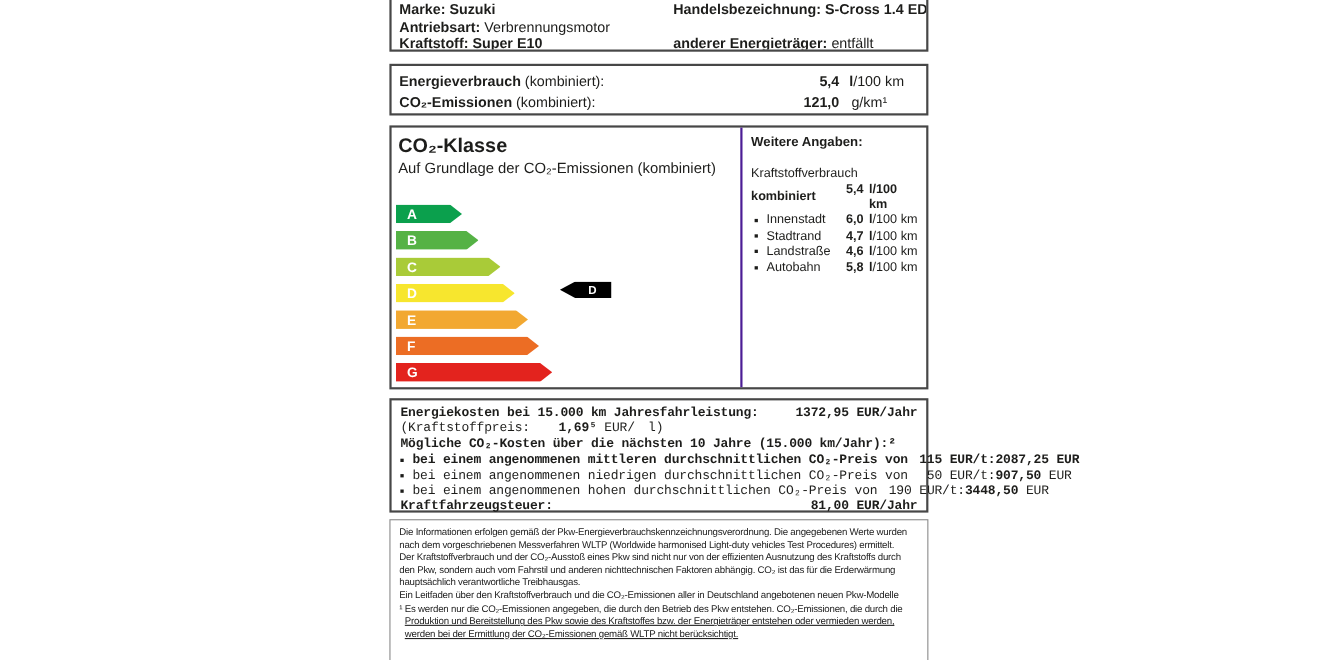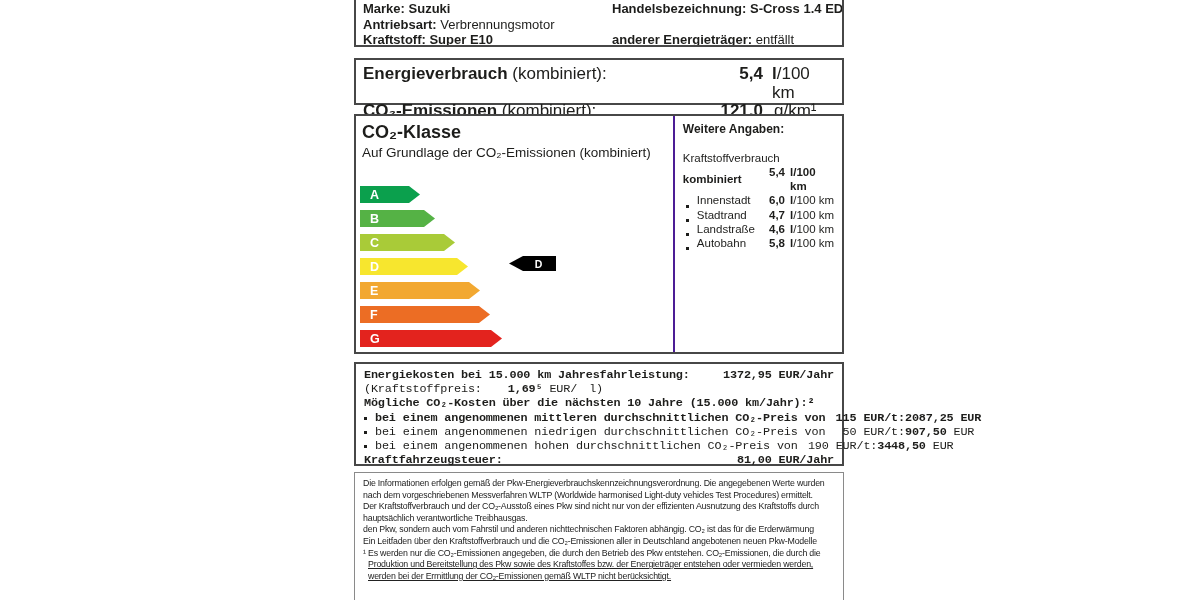--- a/index.html
+++ b/index.html
@@ -14,21 +14,21 @@
   }
   b{font-weight:bold;}
 
   
   #vehicle{top:-14px;height:61px;padding:13px 7px 4px 7px;white-space:nowrap;overflow:hidden;
            font-size:13px;line-height:15.5px;}
   #vehicle .row{position:relative;}
   #vehicle .rcol{position:absolute;left:205px;top:0;white-space:nowrap;padding-left:44px;}
 
   
-  #consumption{top:58px;height:47px;padding:5px 7px;font-size:17px;}
+  #consumption{top:58px;height:47px;padding:5px 7px;font-size:13px;}
   #consumption .crow{display:grid;grid-template-columns:1fr 56px 72px;line-height:18.5px;}
   #consumption .num{text-align:right;font-weight:bold;}
   #consumption .unit{padding-left:9px;}
 
   
   #co2box{top:114px;height:240px;padding:0;display:flex;}
   #co2left{width:322px;padding:5px 0 0 6px;box-sizing:border-box;}
   #co2right{flex:1;border-left:2px solid #4c1d95;padding:6px 7px 0 8px;box-sizing:border-box;
             font-size:11.5px;line-height:14px;}
   .co2-title{font-size:18px;font-weight:bold;margin-top:1px;}
@@ -54,21 +54,21 @@
     display:flex;align-items:center;justify-content:center;padding-left:12px;
     box-sizing:border-box;
   }
   #co2right .wa-title{font-weight:bold;font-size:12px;}
   #co2right .fuel-label{font-weight:normal;margin-top:15px;}
   .wa-row{display:grid;grid-template-columns:1fr 30px 50px;line-height:14.2px;}
   .wa-row .val{text-align:right;font-weight:bold;}
   .wa-row .unit{padding-left:5px;}
   .wa-row.first{font-weight:bold;}
   .wa-row .name{display:flex;align-items:center;}
-  .wa-row.sub .name{padding-left:3px;align-items:flex-end;}
+  .wa-row.sub .name{padding-left:3px;}
   .bullet{width:3px;height:3px;background:#1d1d1b;display:inline-block;margin-right:8px;flex:none;}
 
   
   #costs{top:362px;height:104px;padding:4px 8px;font-size:11.8px;letter-spacing:-0.15px;}
   #costs .line{display:flex;line-height:14.2px;white-space:nowrap;font-family:Liberation Mono, monospace;}
   #costs .right{margin-left:auto;}
   #costs .price{display:inline-block;min-width:24px;text-align:right;margin:0 7px;}
   .gap-l{margin-left:26px;}
   .gap-s{margin-left:12px;}
 
@@ -225,19 +225,19 @@
   <div class="line">
     <b>Kraftfahrzeugsteuer:</b>
     <span class="right"><b>81,00</b>&nbsp;<b>EUR/Jahr</b></span>
   </div>
 </div>
 
 <div class="box" id="fineprint">
   <div class="fline">Die Informationen erfolgen gemäß der Pkw-Energieverbrauchskennzeichnungsverordnung. Die angegebenen Werte wurden</div>
   <div class="fline">nach dem vorgeschriebenen Messverfahren WLTP (Worldwide harmonised Light-duty vehicles Test Procedures) ermittelt.</div>
   <div class="fline">Der Kraftstoffverbrauch und der CO₂-Ausstoß eines Pkw sind nicht nur von der effizienten Ausnutzung des Kraftstoffs durch</div>
+  <div class="fline">den Pkw, sondern auch vom Fahrstil und anderen nichttechnischen Faktoren abhängig. CO₂ ist das für die Erderwärmung</div>
   <div class="fline">hauptsächlich verantwortliche Treibhausgas.</div>
-  <div class="fline">den Pkw, sondern auch vom Fahrstil und anderen nichttechnischen Faktoren abhängig. CO₂ ist das für die Erderwärmung</div>
   <div class="fline">Ein Leitfaden über den Kraftstoffverbrauch und die CO₂-Emissionen aller in Deutschland angebotenen neuen Pkw-Modelle</div>
   <div class="fline">¹ Es werden nur die CO₂-Emissionen angegeben, die durch den Betrieb des Pkw entstehen. CO₂-Emissionen, die durch die</div>
   <div class="fline indent">Produktion und Bereitstellung des Pkw sowie des Kraftstoffes bzw. der Energieträger entstehen oder vermieden werden,</div>
   <div class="fline indent">werden bei der Ermittlung der CO₂-Emissionen gemäß WLTP nicht berücksichtigt.</div>
 </div>
 
 </body></html>

